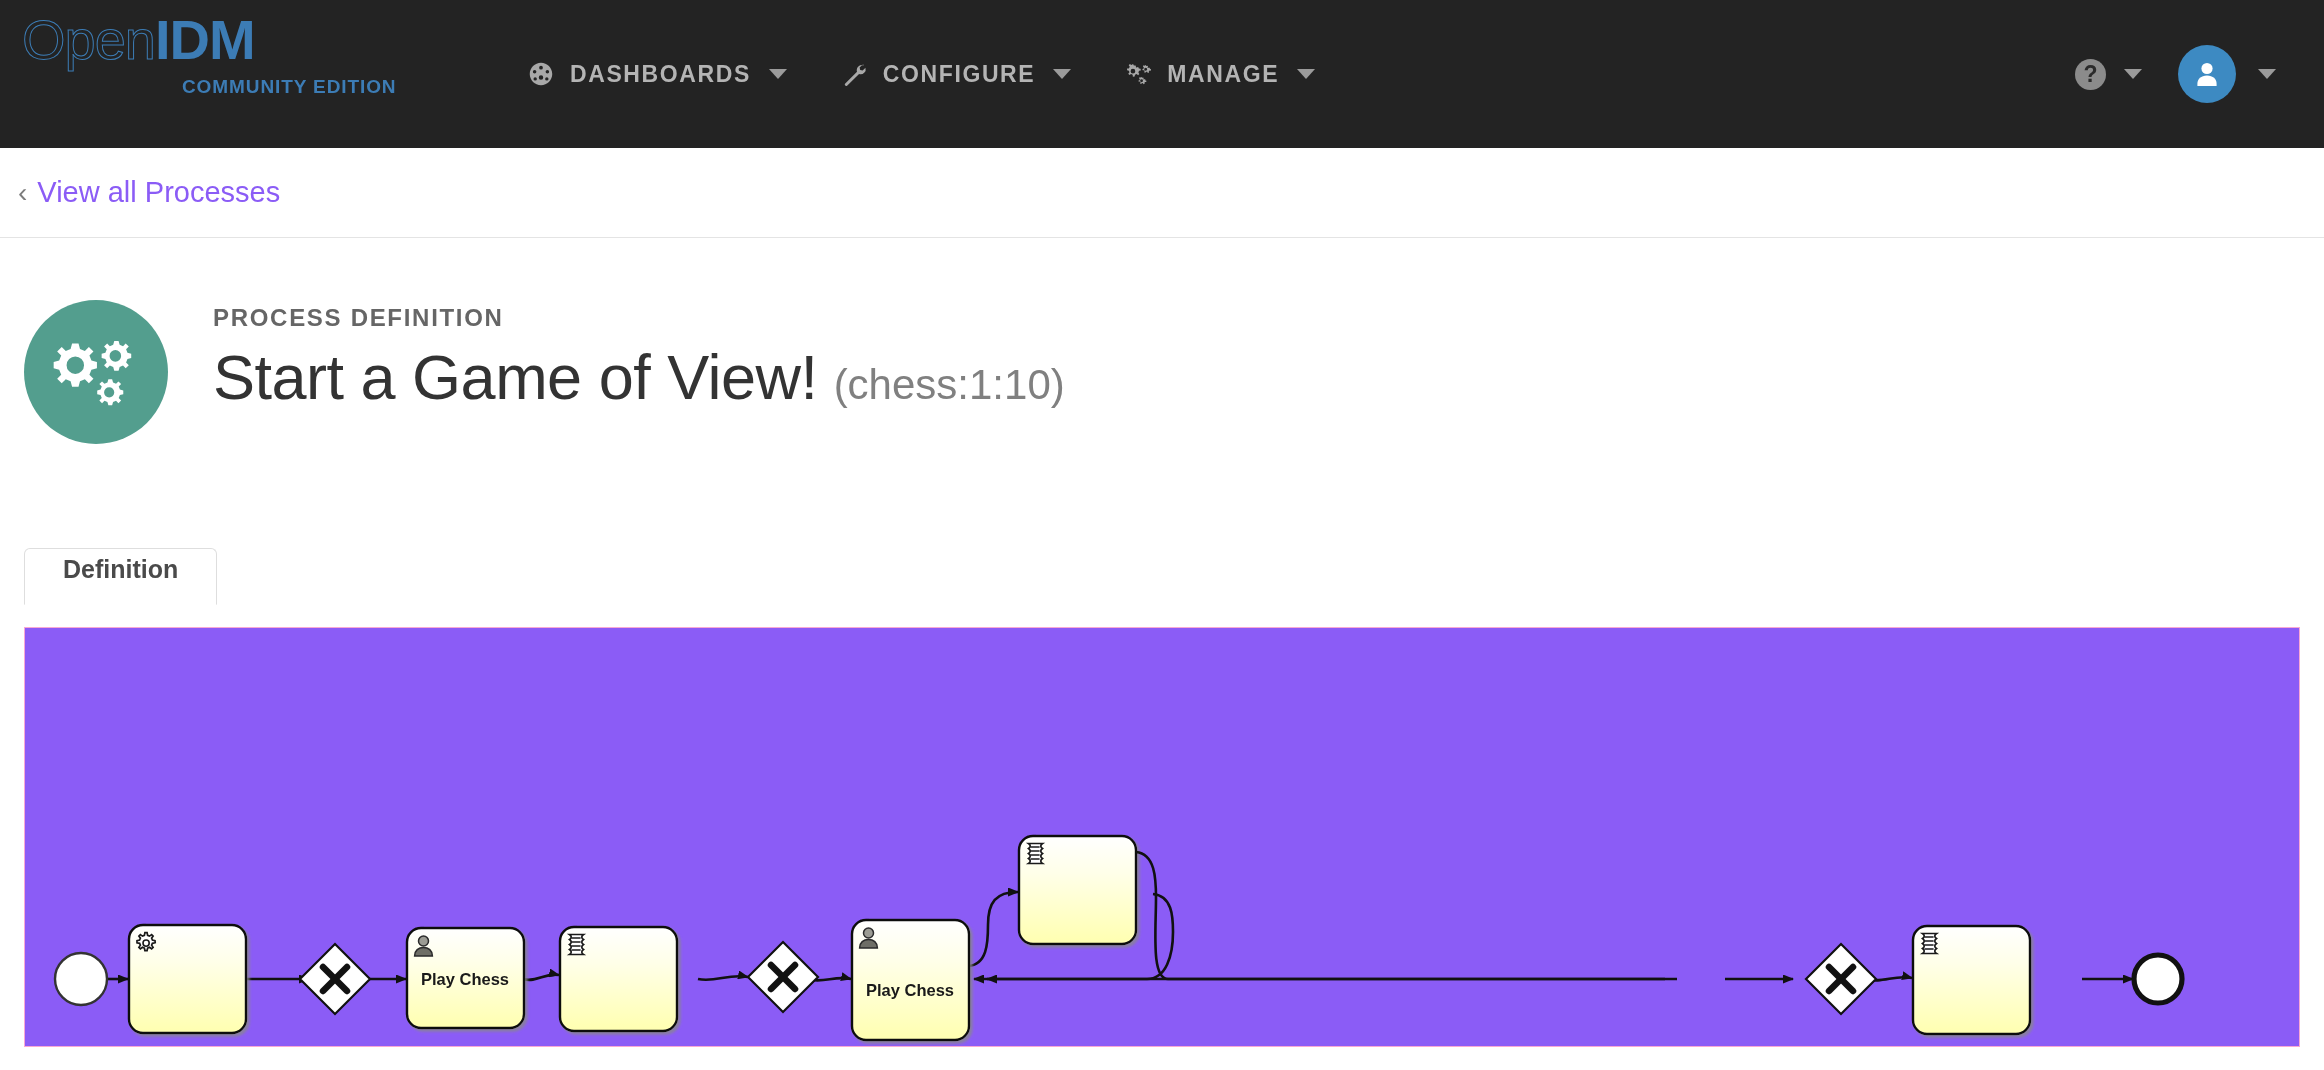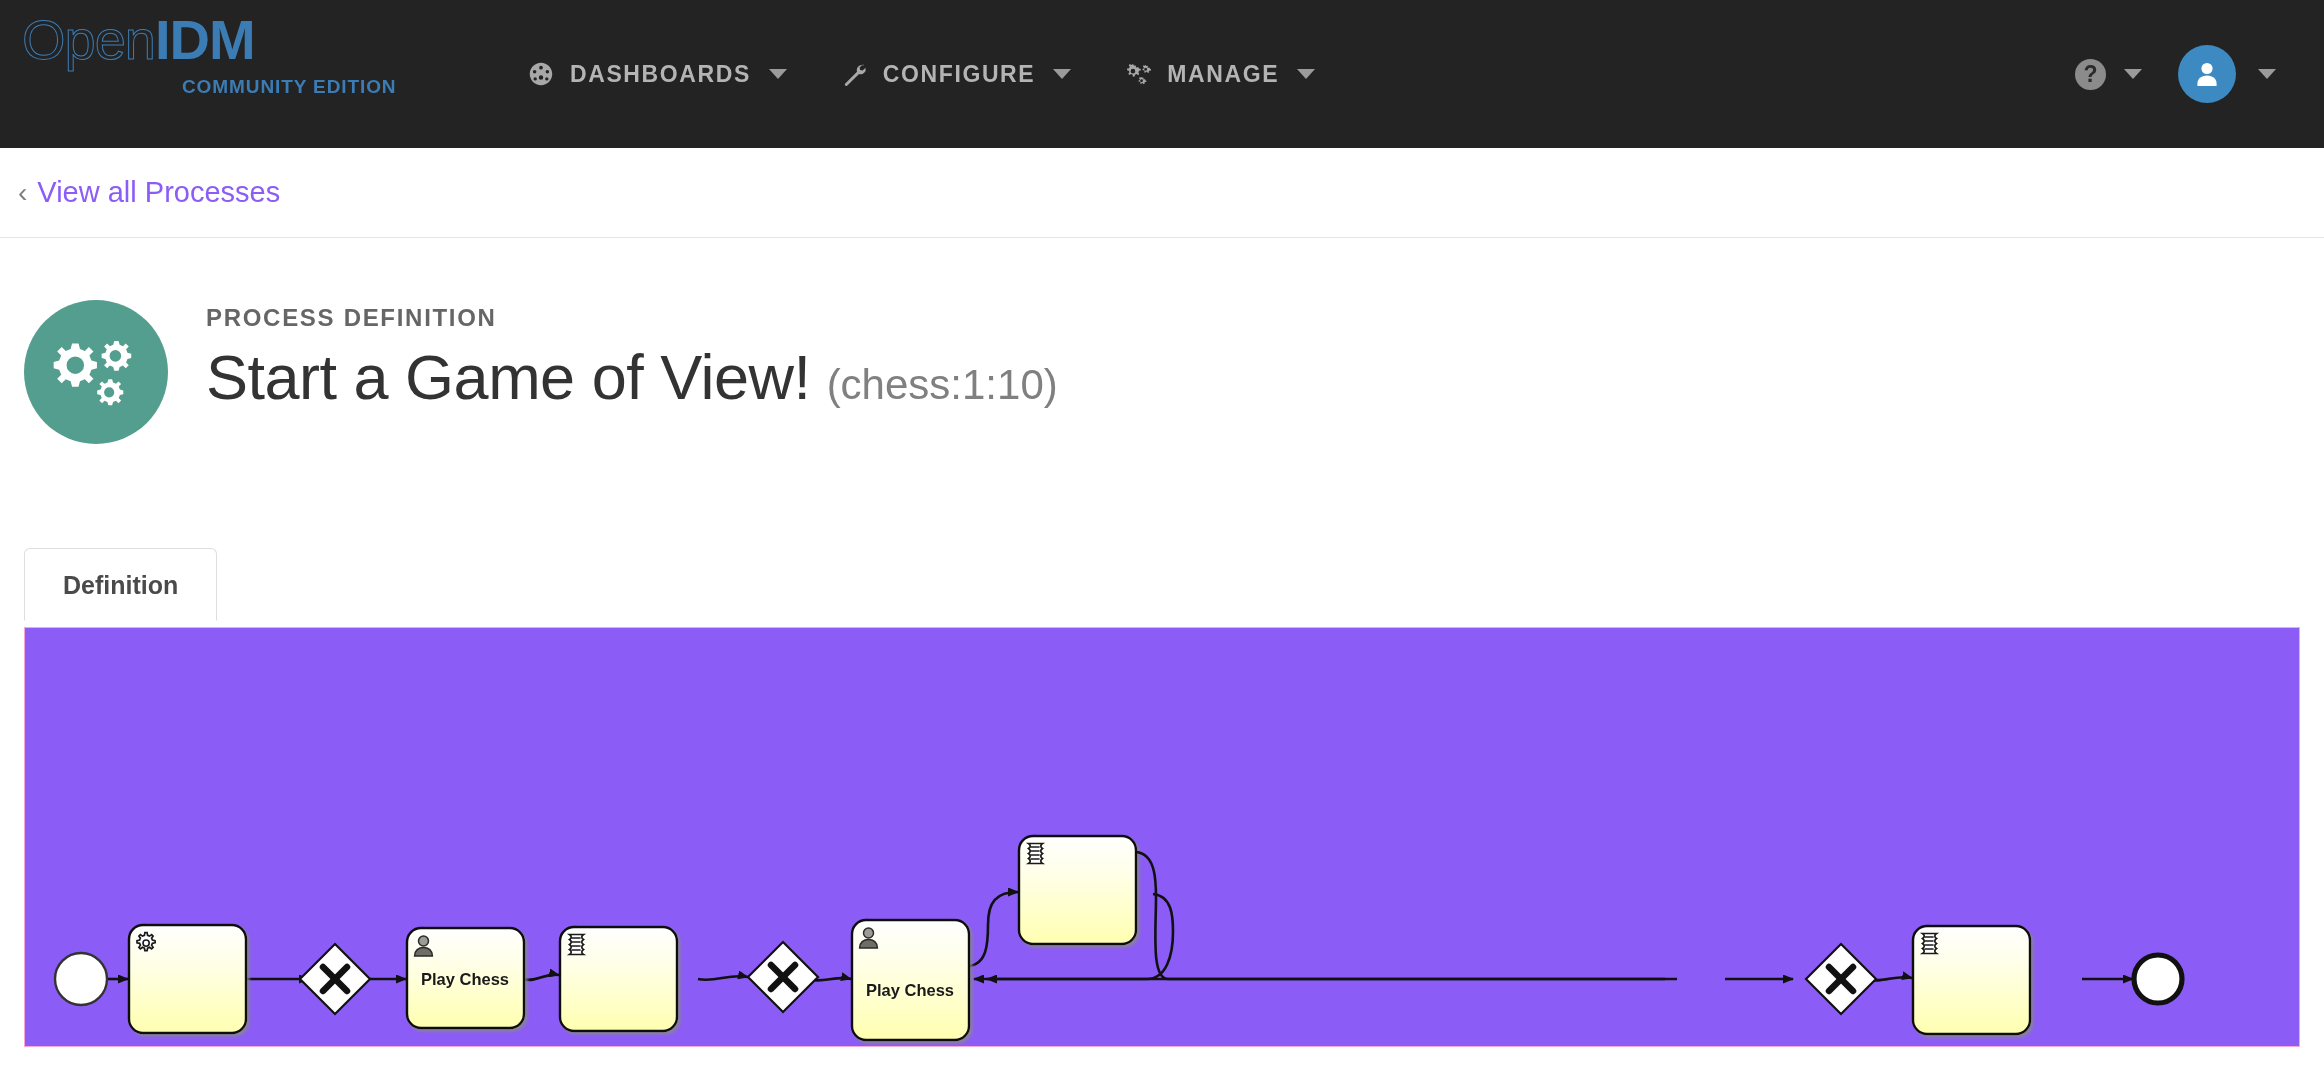--- a/index.html
+++ b/index.html
@@ -153,20 +153,21 @@
     font-family: "Liberation Sans", sans-serif;
   }
 
   
   #page-header {
     position: absolute;
     left: 0; top: 300px;
     width: 2324px;
     display: flex;
     align-items: flex-start;
+    gap: 7px;
   }
   #header-icon-circle {
     width: 144px; height: 144px;
     border-radius: 50%;
     background: #539e8e;
     margin-left: 24px;
     display: flex;
     align-items: center;
     justify-content: center;
     flex: 0 0 auto;
@@ -200,21 +201,21 @@
     position: absolute;
     left: 24px; top: 548px;
     display: flex;
     z-index: 3;
   }
   .tab {
     border: 1px solid #dedede;
     border-bottom: 1px solid #ffffff;
     border-radius: 6px 6px 0 0;
     background: #ffffff;
-    padding: 22px 38px 20px 38px;
+    padding: 6px 38px 20px 38px;
     font-size: 25px;
     font-weight: bold;
     color: #4a4a4a;
     cursor: pointer;
   }
   #panel {
     position: absolute;
     left: 24px; top: 627px;
     width: 2276px; height: 420px;
     border: 1px solid #f9a8d4;

